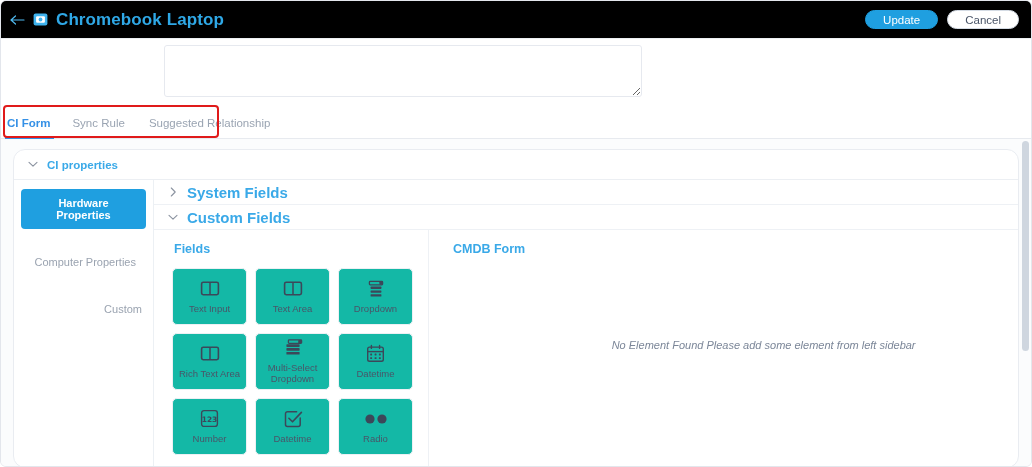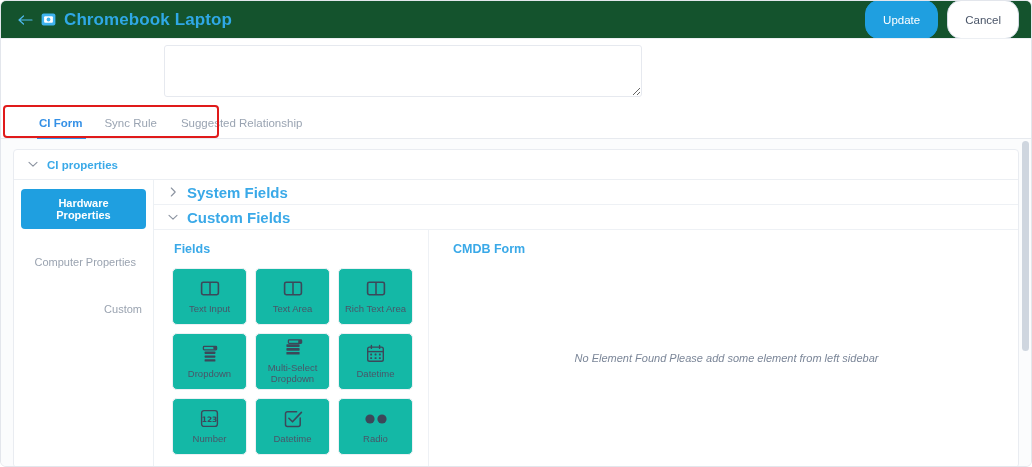--- a/index.html
+++ b/index.html
@@ -20,22 +20,22 @@
     border: 1px solid #e3e6ec;
     border-radius: 6px;
     overflow: hidden;
   }
 
   
   .header {
     height: 37px;
     display: flex;
     align-items: center;
-    padding: 0 12px 0 16px;
-    background: #14532d;
+    padding: 0 12px 0 8px;
+    background: #000000;
     position: relative;
   }
   .hdr-left {
     display: flex;
     align-items: center;
     gap: 8px;
   }
   .back-arrow {
     width: 16px; height: 16px;
     display: inline-flex; align-items: center; justify-content: center;
@@ -56,21 +56,21 @@
   .hdr-right {
     margin-left: auto;
     display: flex;
     align-items: center;
     gap: 9px;
   }
   .btn {
     font-size: 11.5px;
     border-radius: 14px;
     padding: 0 17px;
-    height: 39px;
+    height: 19px;
     display: inline-flex;
     align-items: center;
     justify-content: center;
     cursor: pointer;
     border: 1px solid transparent;
     white-space: nowrap;
   }
   .btn-primary {
     background: #1f9fe0;
     color: #ffffff;
@@ -126,21 +126,20 @@
     padding: 0 12px 9px 12px;
     cursor: pointer;
     position: relative;
     white-space: nowrap;
     line-height: 1;
   }
   .tab:first-child { padding-left: 2px; padding-right: 10px; }
   .tab.active {
     color: #3490e6;
     font-weight: 600;
-    margin-left: 32px;
   }
   .tab.active::after {
     content: "";
     position: absolute;
     left: 0; right: 6px; bottom: -1px;
     height: 2px;
     background: #3490e6;
   }
   .redbox {
     position: absolute;
@@ -153,21 +152,21 @@
 
   
   .body-area {
     background: #fbfcfd;
     padding: 10px 12px 0 12px;
     height: 329px;
   }
   .card {
     background: #ffffff;
     border: 1px solid #e9ecf1;
-    border-radius: 4px;
+    border-radius: 12px;
     height: 100%;
     display: flex;
     flex-direction: column;
     overflow: hidden;
   }
   .card-head {
     height: 30px;
     display: flex;
     align-items: center;
     gap: 9px;
@@ -281,21 +280,21 @@
   .fcard .flbl {
     font-size: 9.5px;
     color: #4a5568;
     text-align: center;
     line-height: 1.15;
   }
   .canvas {
     flex: 1;
     padding: 12px 16px 0 22px;
     display: flex;
-    flex-direction: column;
+    flex-direction: row;
     min-width: 0;
   }
   .canvas .empty {
     flex: 1;
     display: flex;
     align-items: center;
     justify-content: center;
     font-size: 11px;
     font-style: italic;
     color: #7b8698;
@@ -417,40 +416,40 @@
                       <path d="M8.2 2.3H4.2a1.6 1.6 0 00-1.6 1.6v9.2a1.6 1.6 0 001.6 1.6h4" stroke="#3c4759" stroke-width="1.6" stroke-linecap="round"></path>
                       <path d="M13.8 2.3h4a1.6 1.6 0 011.6 1.6v9.2a1.6 1.6 0 01-1.6 1.6h-4" stroke="#3c4759" stroke-width="1.6" stroke-linecap="round"></path>
                       <path d="M11 2.3v12.4M8.9 2.3h4.2M8.9 14.7h4.2" stroke="#3c4759" stroke-width="1.5" stroke-linecap="round"></path>
                     </svg>
                   </span>
                   <span class="flbl">Text Area</span>
                 </div>
 
                 <div class="fcard">
                   <span class="ficon">
-                    <svg width="22" height="17" viewBox="0 0 22 17" fill="none" aria-hidden="true">
-                      <path d="M8.2 2.3H4.2a1.6 1.6 0 00-1.6 1.6v9.2a1.6 1.6 0 001.6 1.6h4" stroke="#3c4759" stroke-width="1.6" stroke-linecap="round"></path>
-                      <path d="M13.8 2.3h4a1.6 1.6 0 011.6 1.6v9.2a1.6 1.6 0 01-1.6 1.6h-4" stroke="#3c4759" stroke-width="1.6" stroke-linecap="round"></path>
-                      <path d="M11 2.3v12.4M8.9 2.3h4.2M8.9 14.7h4.2" stroke="#3c4759" stroke-width="1.5" stroke-linecap="round"></path>
-                    </svg>
-                  </span>
-                  <span class="flbl">Rich Text Area</span>
-                </div>
-
-                <div class="fcard">
-                  <span class="ficon">
                     <svg width="20" height="18" viewBox="0 0 20 18" fill="none" aria-hidden="true">
                       <rect x="3.4" y="1.4" width="13.2" height="3.4" rx="0.8" stroke="#3c4759" stroke-width="1.3"></rect>
                       <rect x="13.4" y="1.4" width="3.2" height="3.4" rx="0.8" fill="#3c4759"></rect>
                       <rect x="4.6" y="6.6" width="10.8" height="2.3" rx="0.6" fill="#3c4759"></rect>
                       <rect x="4.6" y="10.4" width="10.8" height="2.3" rx="0.6" fill="#3c4759"></rect>
                       <rect x="4.6" y="14.2" width="10.8" height="2.3" rx="0.6" fill="#3c4759"></rect>
                     </svg>
                   </span>
                   <span class="flbl">Dropdown</span>
+                </div>
+
+                <div class="fcard">
+                  <span class="ficon">
+                    <svg width="22" height="17" viewBox="0 0 22 17" fill="none" aria-hidden="true">
+                      <path d="M8.2 2.3H4.2a1.6 1.6 0 00-1.6 1.6v9.2a1.6 1.6 0 001.6 1.6h4" stroke="#3c4759" stroke-width="1.6" stroke-linecap="round"></path>
+                      <path d="M13.8 2.3h4a1.6 1.6 0 011.6 1.6v9.2a1.6 1.6 0 01-1.6 1.6h-4" stroke="#3c4759" stroke-width="1.6" stroke-linecap="round"></path>
+                      <path d="M11 2.3v12.4M8.9 2.3h4.2M8.9 14.7h4.2" stroke="#3c4759" stroke-width="1.5" stroke-linecap="round"></path>
+                    </svg>
+                  </span>
+                  <span class="flbl">Rich Text Area</span>
                 </div>
 
                 <div class="fcard">
                   <span class="ficon">
                     <svg width="20" height="18" viewBox="0 0 20 18" fill="none" aria-hidden="true">
                       <rect x="5.4" y="0.9" width="13.2" height="3.4" rx="0.8" stroke="#3c4759" stroke-width="1.3"></rect>
                       <rect x="15.2" y="0.9" width="3.4" height="3.4" rx="0.8" fill="#3c4759"></rect>
                       <rect x="3.4" y="5.3" width="13.2" height="2.6" rx="0.6" fill="#3c4759"></rect>
                       <rect x="3.4" y="9.1" width="13.2" height="2.6" rx="0.6" fill="#3c4759"></rect>
                       <rect x="3.4" y="12.9" width="13.2" height="2.6" rx="0.6" fill="#3c4759"></rect>

